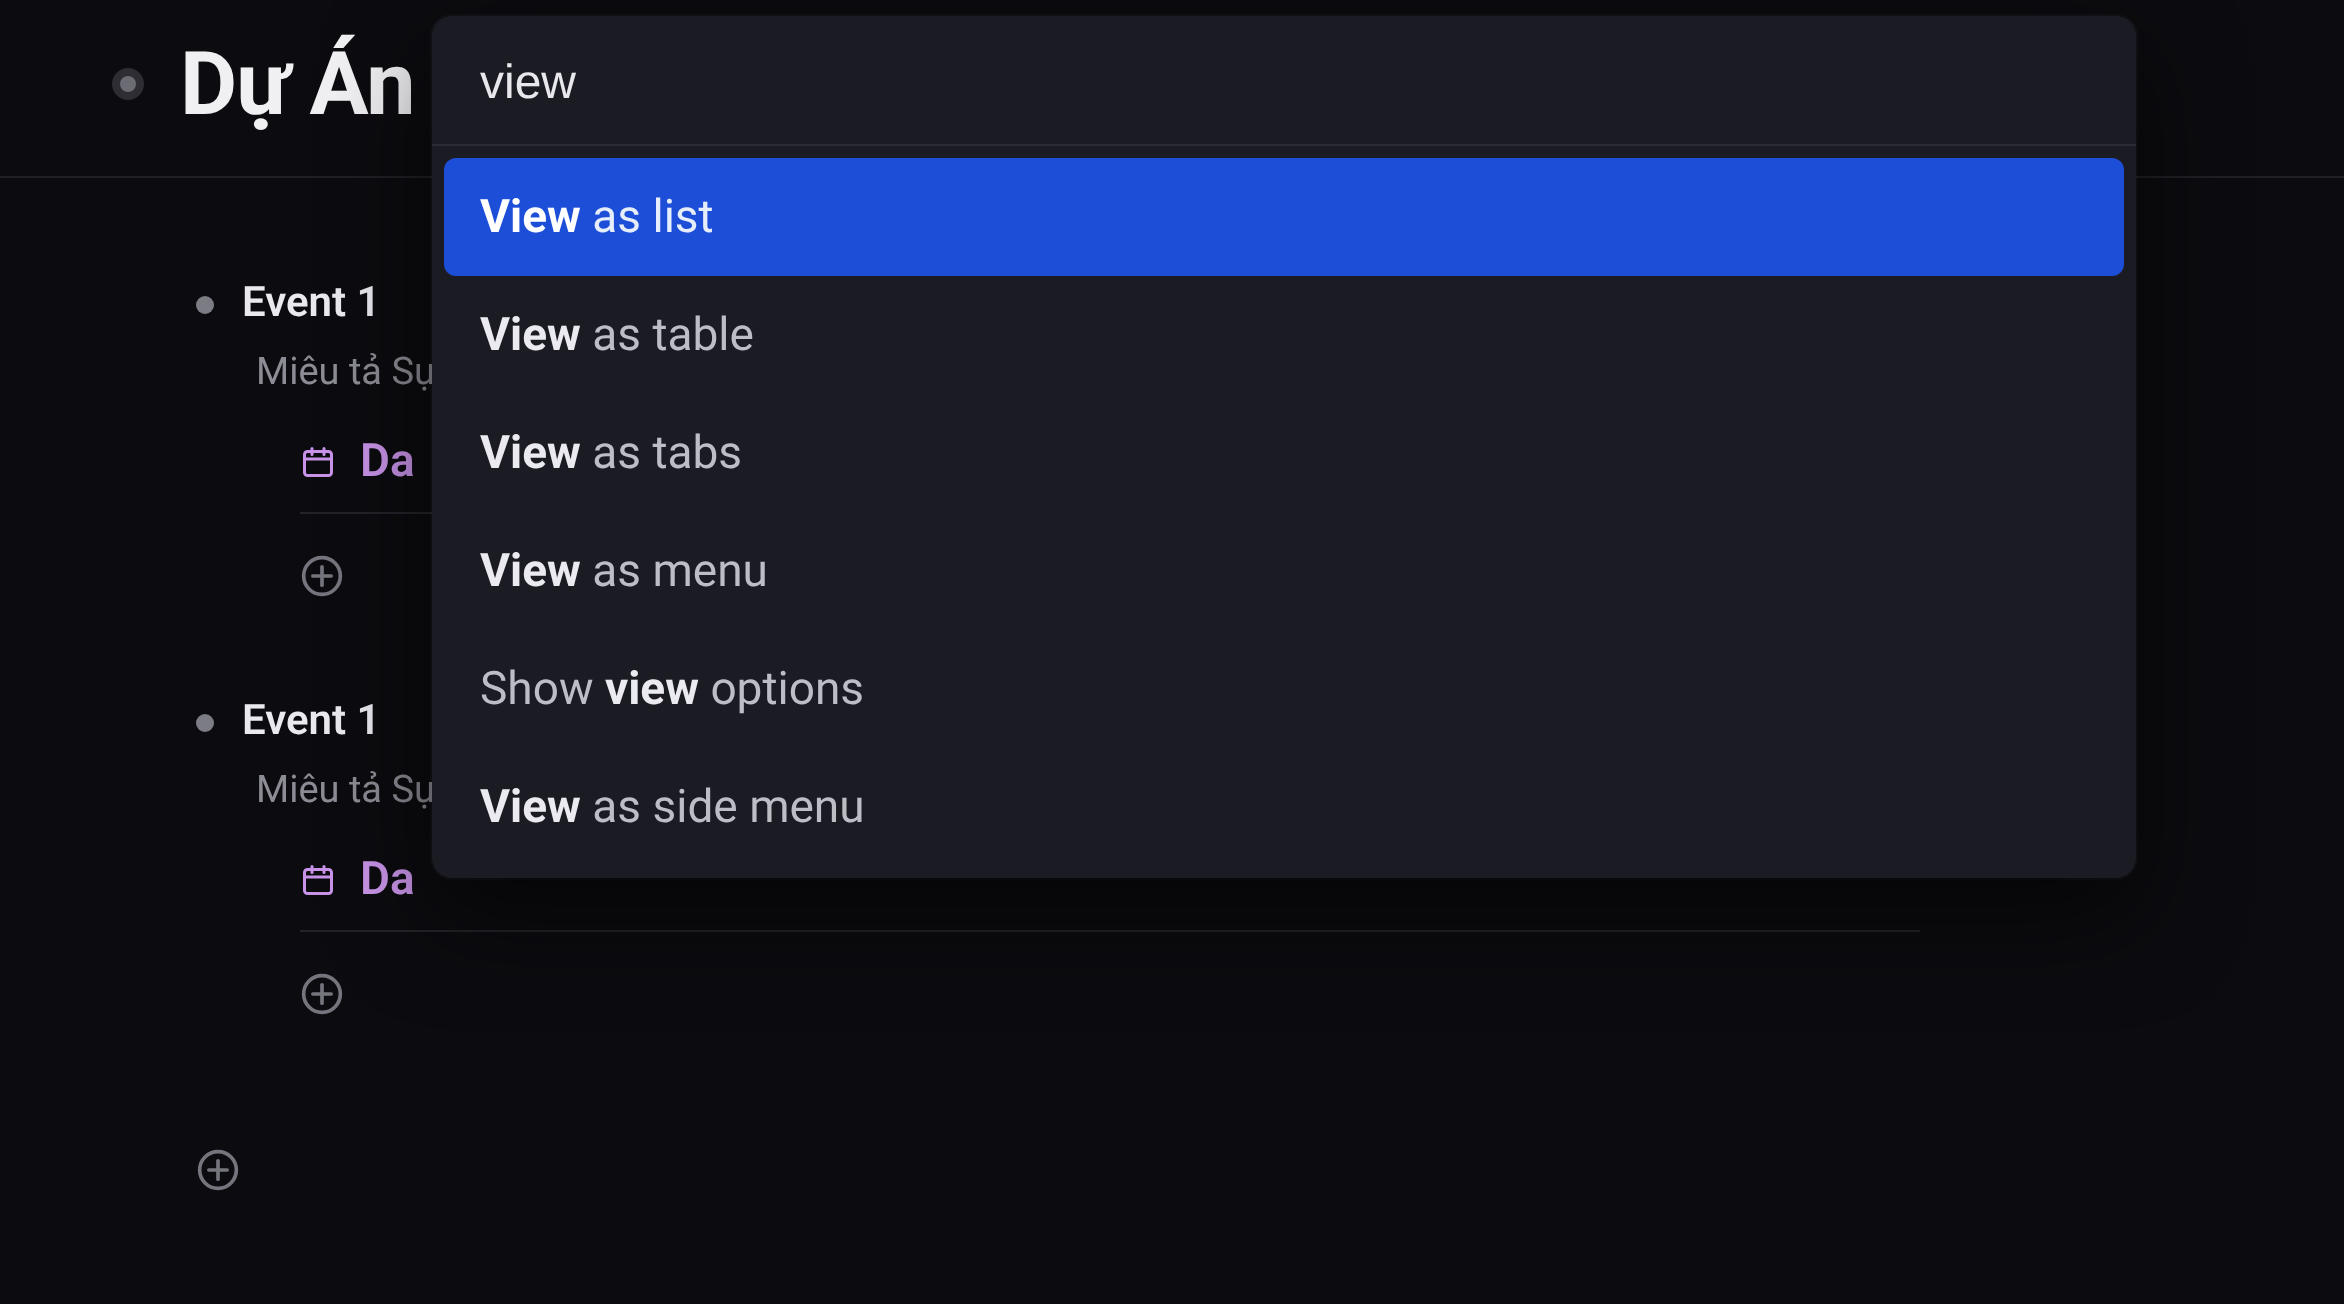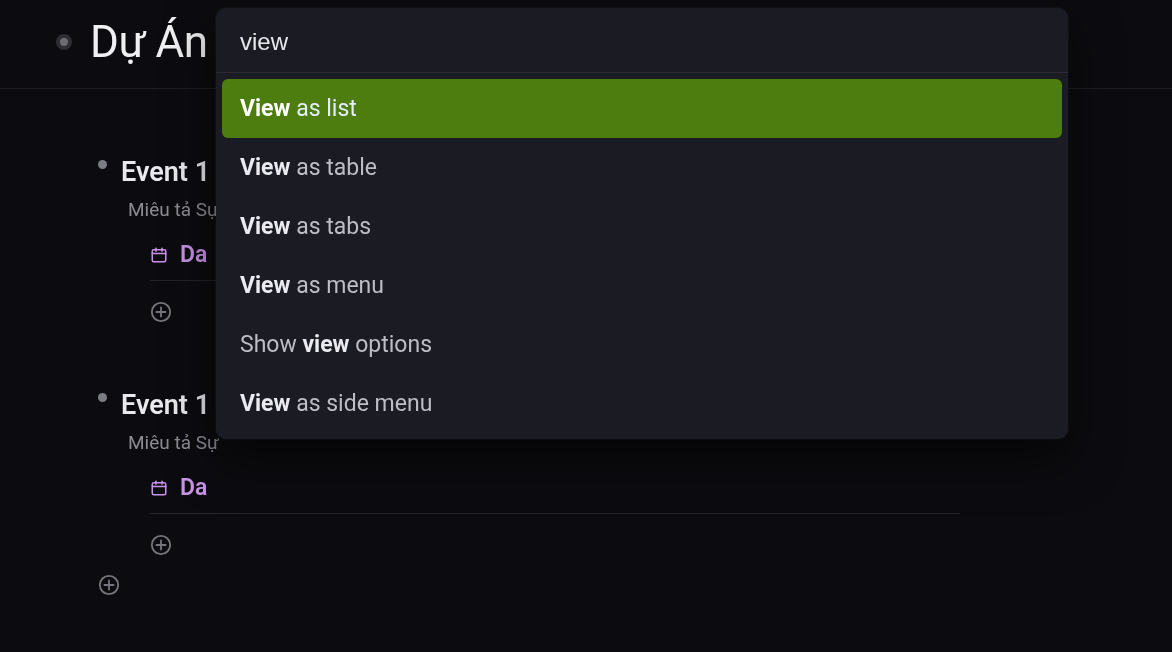--- a/index.html
+++ b/index.html
@@ -22,21 +22,21 @@
   }
   .title-dot {
     width: 16px;
     height: 16px;
     border-radius: 50%;
     background: #6b6b74;
     border: 4px solid #2d2d33;
   }
   .page-title {
     font-size: 44px;
-    font-weight: 400;
+    font-weight: 700;
     color: #f0f0f3;
     letter-spacing: -0.5px;
   }
   .divider-h {
     position: absolute;
     top: 88px;
     left: 0;
     right: 0;
     height: 1px;
     background: #1f1f25;
@@ -56,24 +56,23 @@
     align-items: center;
     gap: 14px;
   }
   .bullet {
     width: 9px;
     height: 9px;
     border-radius: 50%;
     background: #7c7c84;
   }
   .event-title {
-    font-size: 27px;
+    font-size: 21px;
     font-weight: 600;
     color: #e9e9ef;
-    margin-top: 16px;
   }
   .event-desc {
     margin-top: 10px;
     margin-left: 30px;
     font-size: 19px;
     color: #8c8c95;
   }
   .date-row {
     margin-top: 20px;
     margin-left: 52px;
@@ -152,21 +151,21 @@
     font-size: 23px;
     color: #bdbdc6;
     border-radius: 6px;
     cursor: pointer;
   }
   .popover-item strong {
     font-weight: 700;
     color: #eaeaf0;
   }
   .popover-item.selected {
-    background: #4d7c0f;
+    background: #1d4ed8;
     color: #e6eefb;
   }
   .popover-item.selected strong { color: #ffffff; }
 </style>
 </head>
 <body>
 
 <div class="title-row">
   <div class="title-dot"></div>
   <div class="page-title">Dự Án</div>

